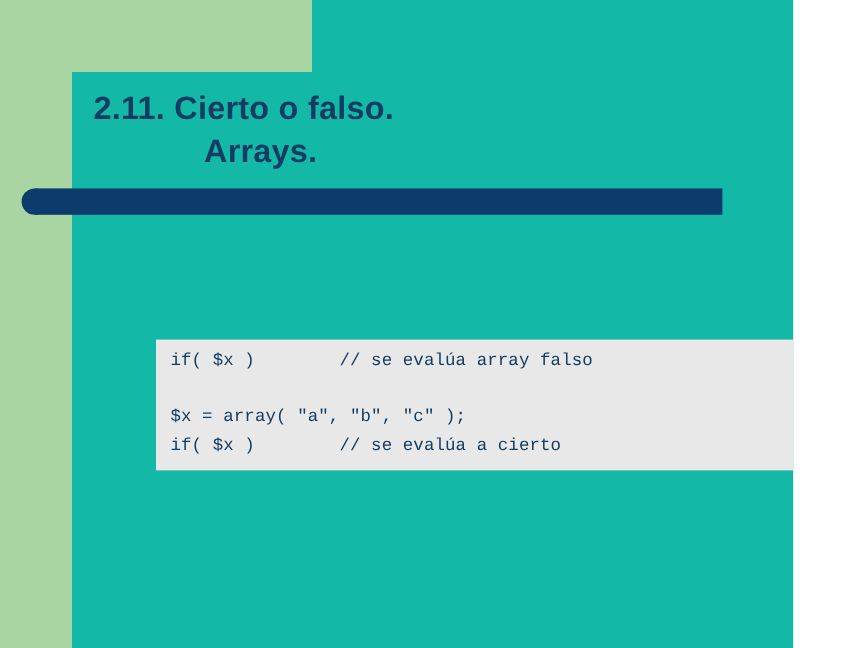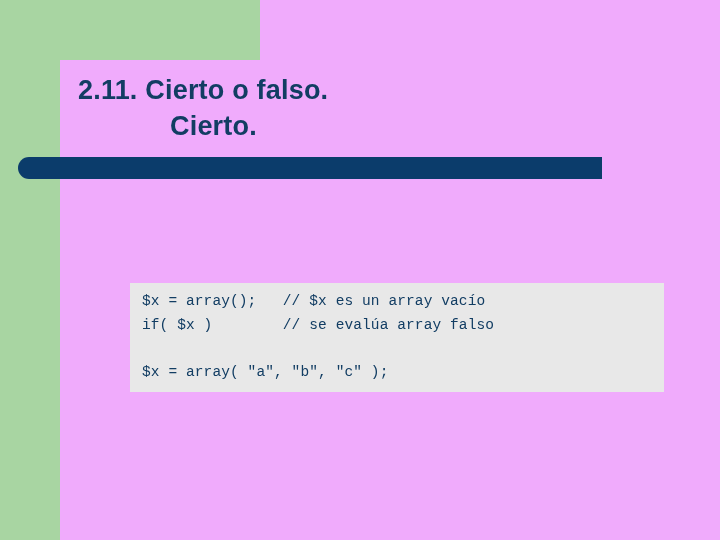--- a/index.html
+++ b/index.html
@@ -8,23 +8,23 @@
   }
   body {
     width: 720px;
     height: 540px;
     background: #ffffff;
     font-family: "Liberation Sans", sans-serif;
     overflow: hidden;
   }
   .slide {
     position: relative;
-    width: 720px;
+    width: 661px;
     height: 540px;
-    background: #f0abfc;
+    background: #14b8a6;
     overflow: hidden;
   }
   
   .left-band-outer {
     position: absolute;
     left: 0;
     top: 0;
     width: 60px;
     height: 540px;
     background: #a8d5a2;
@@ -103,28 +103,28 @@
 </head>
 <body>
 
 <div class="slide">
 
   <div class="left-band-outer"></div>
   <div class="left-band-inner"></div>
 
   <div class="title">
     <span>2.11. Cierto o falso.</span>
-    <span class="title-line2">Cierto.</span>
+    <span class="title-line2">Arrays.</span>
   </div>
 
   <div class="bar-wrap">
     <div class="bar-cap"></div>
     <div class="bar-main"></div>
   </div>
 
   <div class="code-block">
-    <div class="code-line">$x = array();   // $x es un array vacío</div>
     <div class="code-line">if( $x )        // se evalúa array falso</div>
     <div class="code-gap"></div>
     <div class="code-line">$x = array( "a", "b", "c" );</div>
+    <div class="code-line">if( $x )        // se evalúa a cierto</div>
   </div>
 
 </div>
 
 </body></html>

